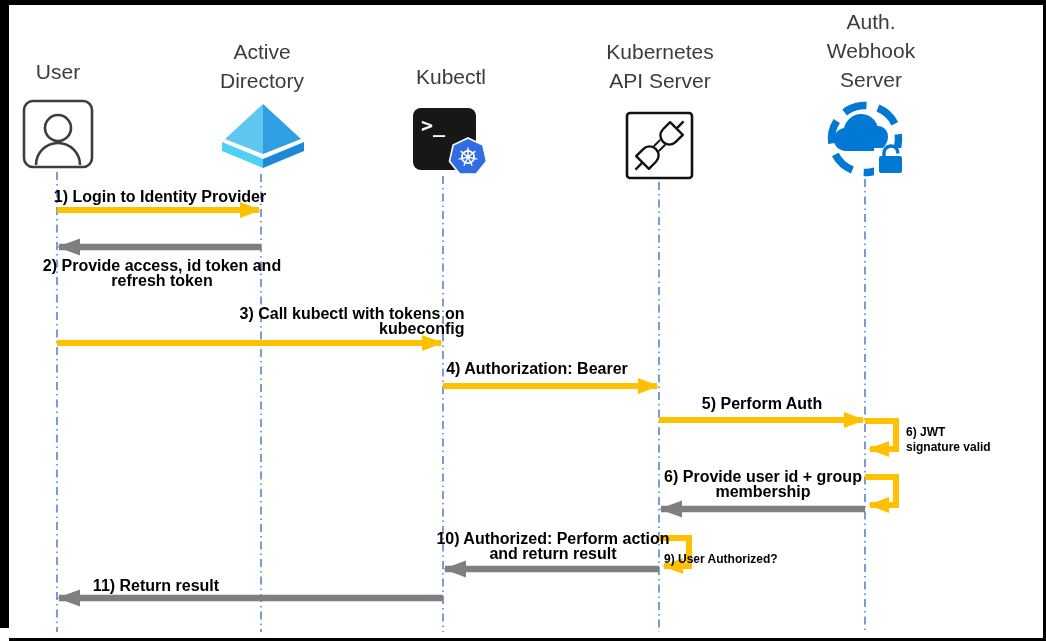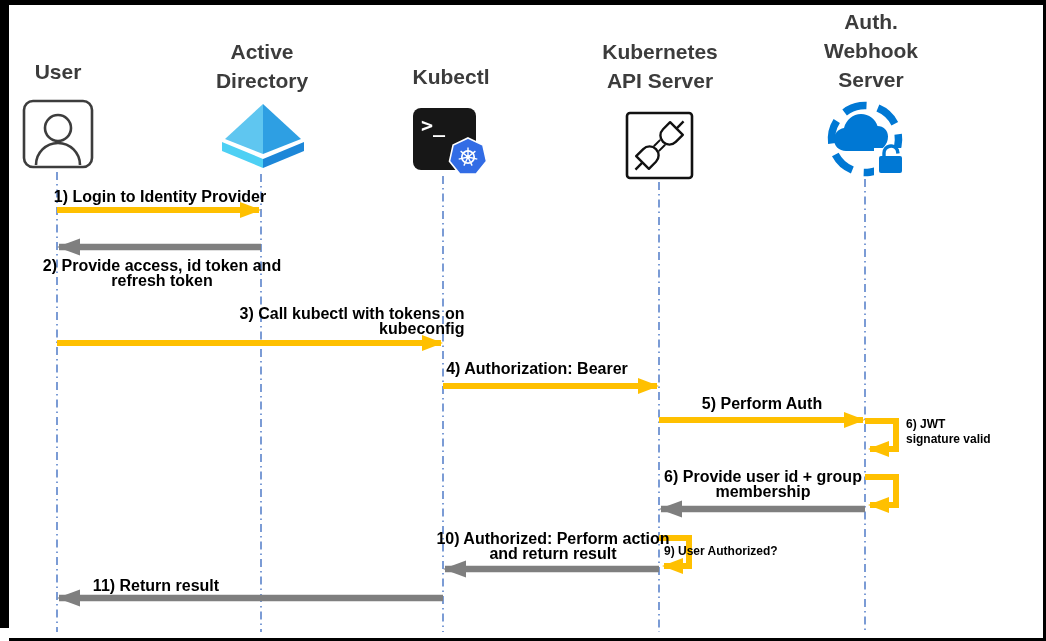--- a/index.html
+++ b/index.html
@@ -1,25 +1,25 @@
 <!DOCTYPE html>
 <html><head>
 <meta charset="utf-8">
 <style>
   html,body{margin:0;padding:0;background:#fff;}
   .stage{position:relative;width:1046px;height:641px;background:#fff;overflow:hidden;
          font-family:"Liberation Sans",sans-serif;}
   .frame{position:absolute;background:#000;}
   .layer{position:absolute;left:0;top:0;width:1046px;height:641px;}
   .actor{position:absolute;transform:translateX(-50%);text-align:center;
-         font-size:21px;line-height:29px;font-weight:700;color:#3c3c3c;white-space:pre-line;}
+         font-size:21px;line-height:29px;font-weight:400;color:#3c3c3c;white-space:pre-line;}
   .msg{position:absolute;transform:translateX(-50%);text-align:center;
        font-size:16px;line-height:14.5px;font-weight:700;color:#000;white-space:pre-line;}
   .msg-left{position:absolute;text-align:left;transform:none;
-       font-size:12px;line-height:14.5px;font-weight:700;color:#000;white-space:pre-line;}
+       font-size:12px;line-height:14.5px;font-weight:700;color:#000;white-space:pre-line;margin-top:8px;}
 </style>
 </head>
 <body>
 
 <div class="stage">
 
   <div class="frame" style="left:0;top:0;width:1046px;height:5px;"></div>
   <div class="frame" style="left:0;top:0;width:9px;height:628px;"></div>
   <div class="frame" style="left:1043px;top:0;width:3px;height:641px;"></div>
   <div class="frame" style="left:9px;top:638px;width:1037px;height:3px;"></div>

